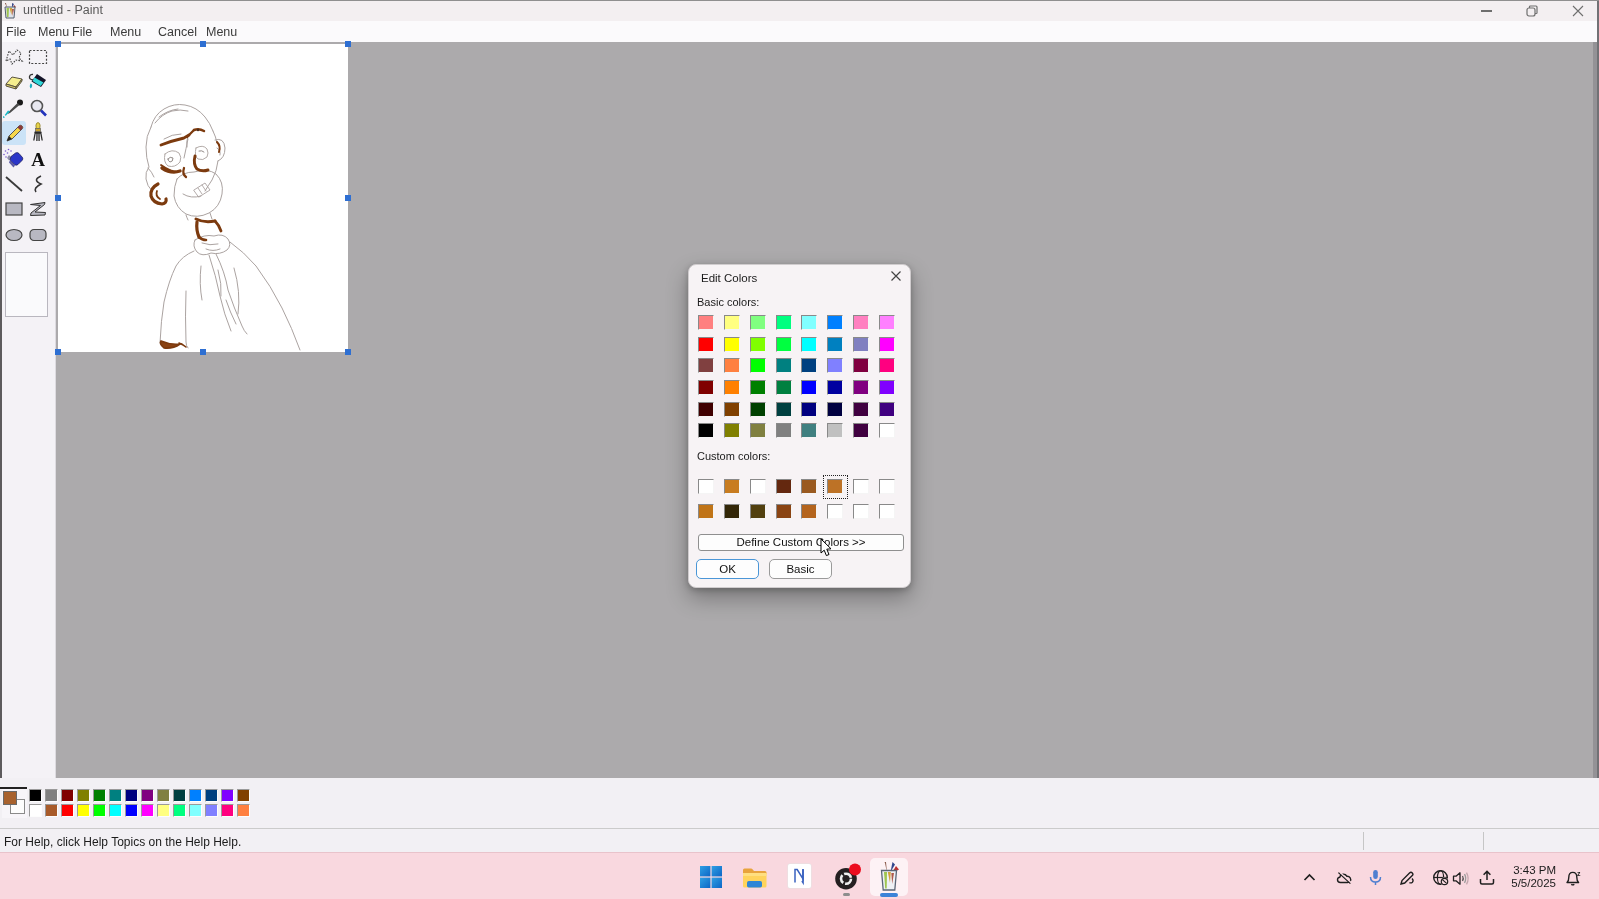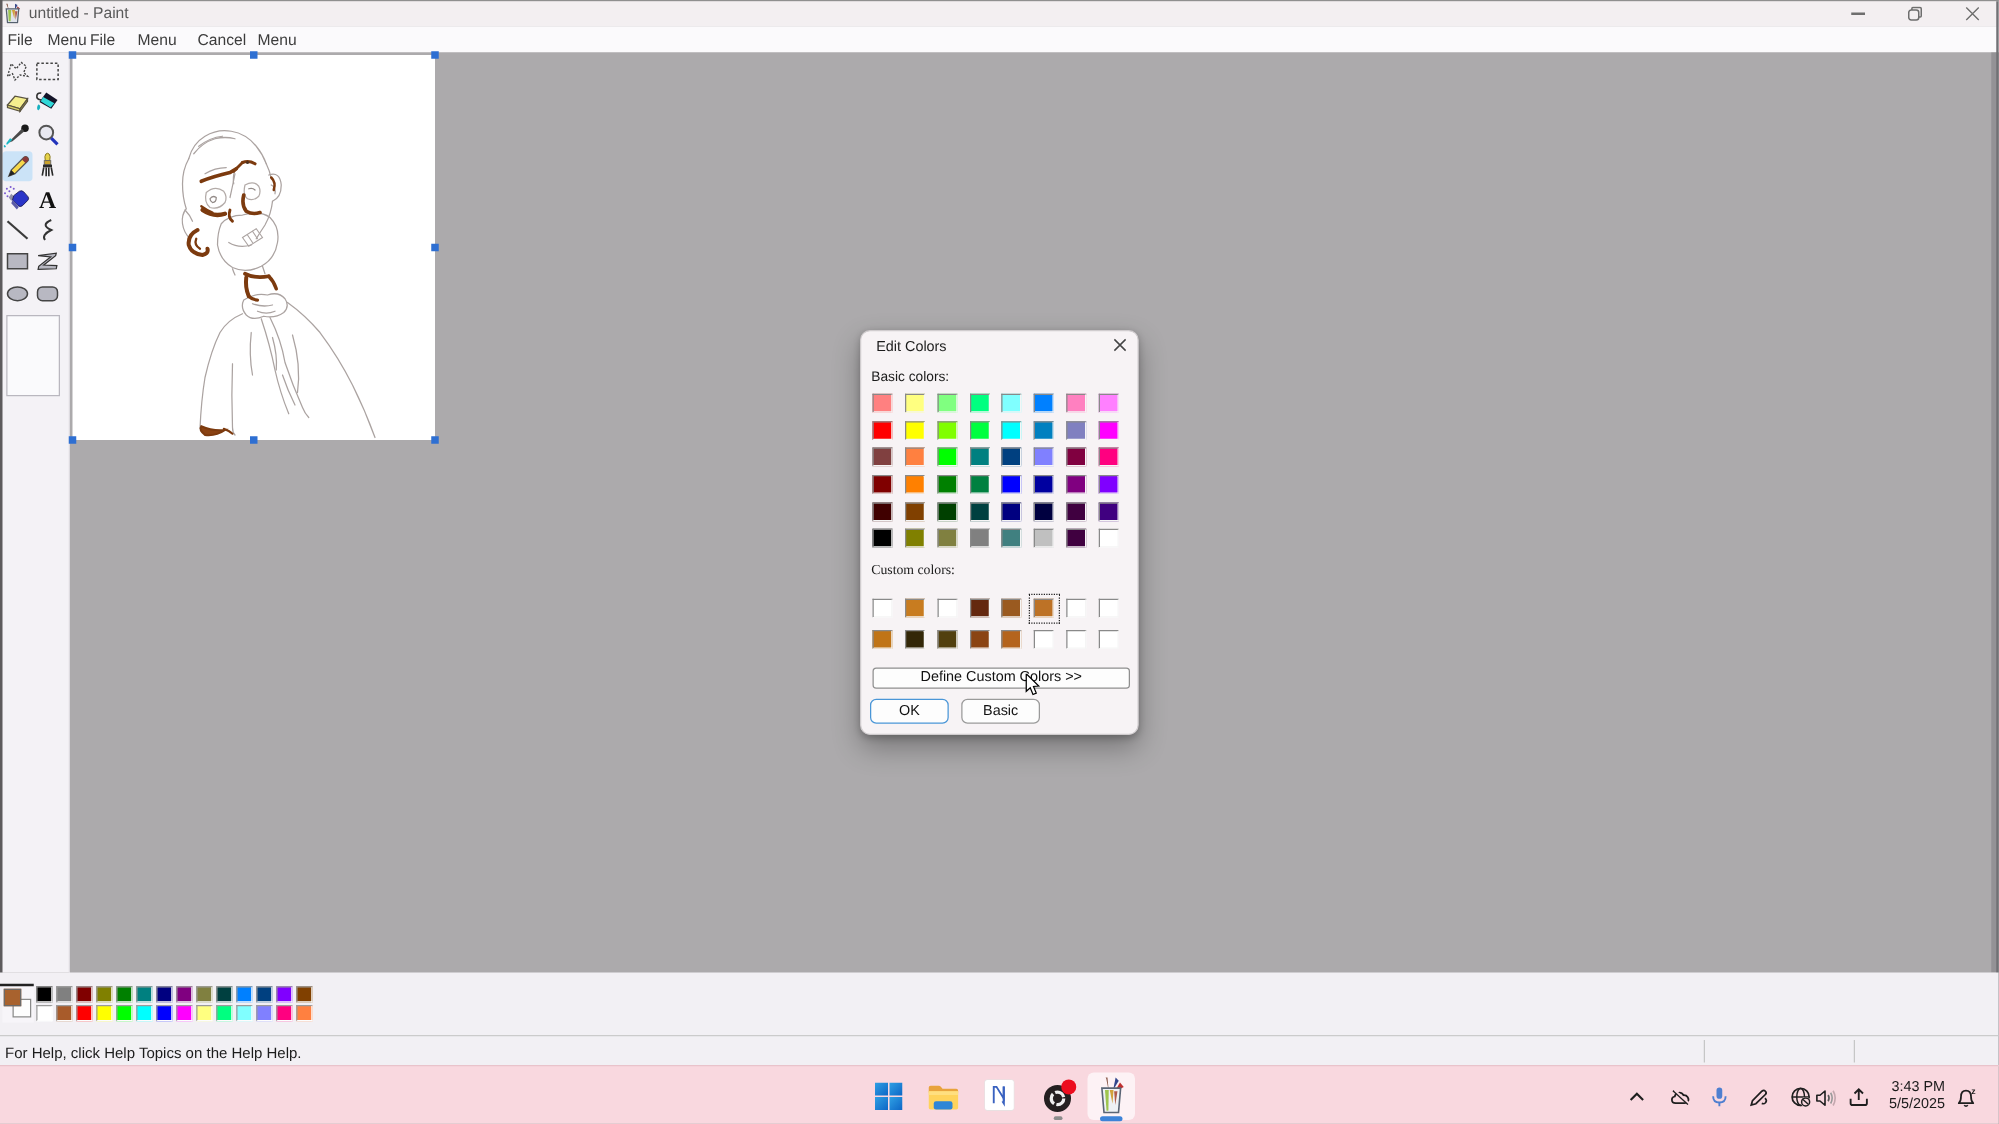--- a/index.html
+++ b/index.html
@@ -288,21 +288,21 @@
       <span class="sw" style="left:164px;top:137px;background:#400040;"></span>
       <span class="sw" style="left:190px;top:137px;background:#400080;"></span>
       <span class="sw" style="left:9px;top:158px;background:#000000;"></span>
       <span class="sw" style="left:35px;top:158px;background:#808000;"></span>
       <span class="sw" style="left:61px;top:158px;background:#808040;"></span>
       <span class="sw" style="left:87px;top:158px;background:#808080;"></span>
       <span class="sw" style="left:112px;top:158px;background:#408080;"></span>
       <span class="sw" style="left:138px;top:158px;background:#C0C0C0;"></span>
       <span class="sw" style="left:164px;top:158px;background:#400040;"></span>
       <span class="sw" style="left:190px;top:158px;background:#FFFFFF;"></span>
-      <div style="position:absolute;left:8px;top:185px;font-size:11px;color:#1b1b1b;font-family:Liberation Serif, serif;">Custom colors:</div>
+      <div style="position:absolute;left:8px;top:185px;font-size:11px;color:#1b1b1b;">Custom colors:</div>
       <span class="sw" style="left:9px;top:214px;background:#FFFFFF;"></span>
       <span class="sw" style="left:35px;top:214px;background:#C87C20;"></span>
       <span class="sw" style="left:61px;top:214px;background:#FFFFFF;"></span>
       <span class="sw" style="left:87px;top:214px;background:#64280F;"></span>
       <span class="sw" style="left:112px;top:214px;background:#9A5A20;"></span>
       <span class="sw" style="left:138px;top:214px;background:#BD7226;"></span>
       <span style="position:absolute;left:134px;top:210px;width:23px;height:22px;border:1px dotted #222;"></span>
       <span class="sw" style="left:164px;top:214px;background:#FFFFFF;"></span>
       <span class="sw" style="left:190px;top:214px;background:#FFFFFF;"></span>
       <span class="sw" style="left:9px;top:239px;background:#C07417;"></span>

